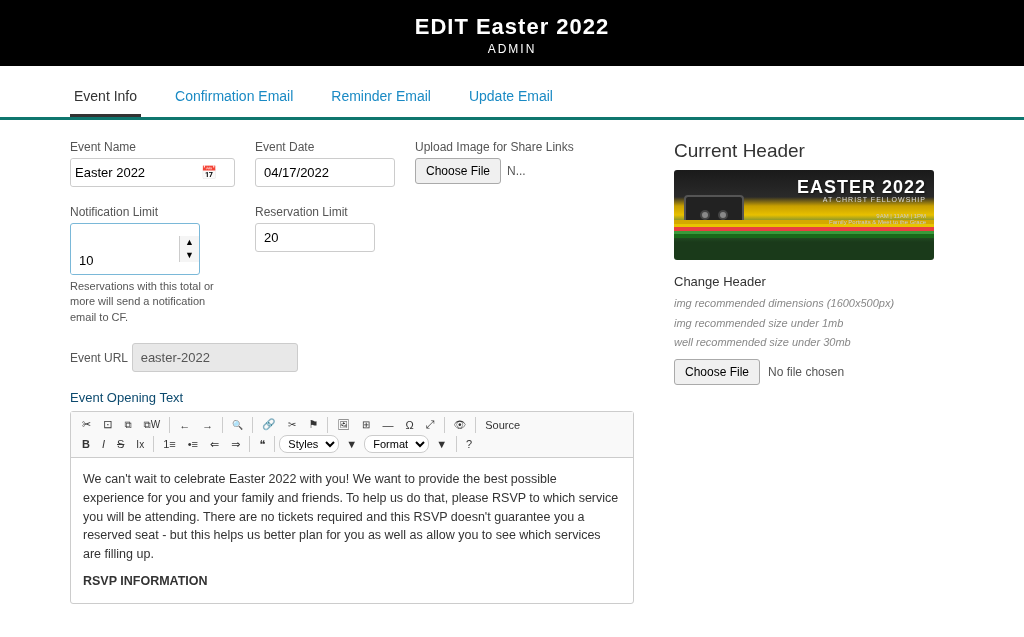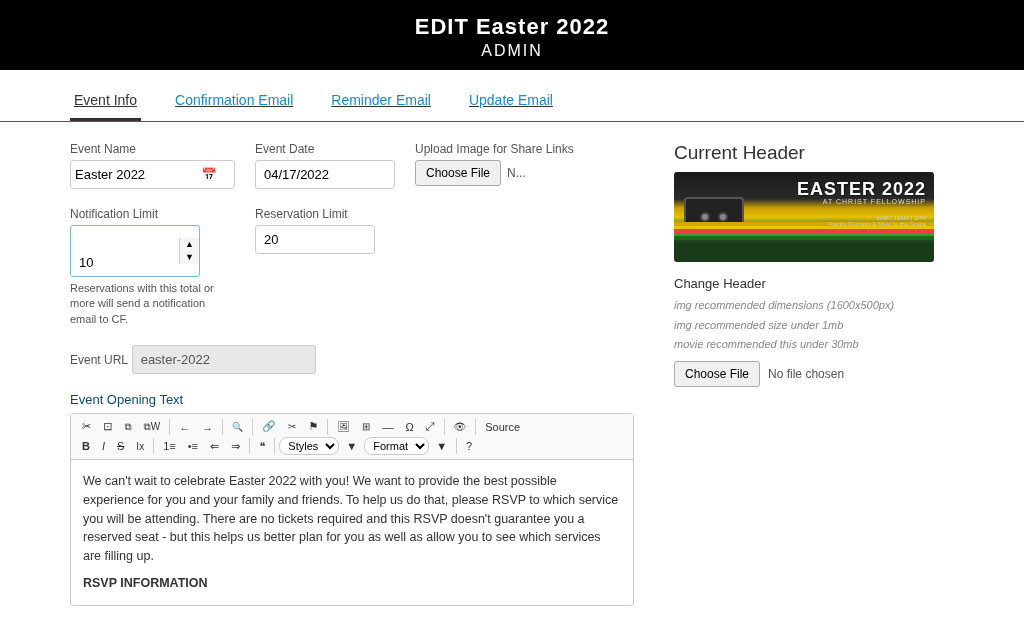--- a/index.html
+++ b/index.html
@@ -6,30 +6,29 @@
     body { font-family: Arial, sans-serif; font-size: 13px; background: #fff; color: #333; }
 
     
     .top-header {
       background: #000;
       color: #fff;
       text-align: center;
       padding: 14px 0 10px;
     }
     .top-header h1 { font-size: 22px; font-weight: bold; letter-spacing: 1px; }
-    .top-header .admin-label { font-size: 16px; letter-spacing: 2px; margin-top: 2px; }
+    .top-header .admin-label { font-size: 12px; letter-spacing: 2px; margin-top: 2px; }
 
     
     .tabs-bar {
-      border-bottom: 1px solid #0f766e;
+      border-bottom: 3px solid #0f766e;
       padding: 0 70px;
       display: flex;
       gap: 30px;
       margin-top: 10px;
-      text-decoration: underline;
     }
     .tab {
       padding: 12px 4px 10px;
       cursor: pointer;
       font-size: 14px;
       border-bottom: 3px solid transparent;
       color: #1a8ac4;
       text-decoration: none;
     }
     .tab.active {
@@ -136,21 +135,21 @@
 
     
     .event-url-section { margin-bottom: 18px; }
     .url-input {
       background: #e8e8e8;
       color: #555;
       border: 1px solid #ccc;
       border-radius: 3px;
       padding: 6px 8px;
       font-size: 13px;
-      width: 184px;
+      width: 166px;
     }
 
     
     .editor-section { margin-bottom: 10px; }
     .editor-label { font-size: 13px; color: #0c4a6e; margin-bottom: 6px; }
     .editor-container {
       border: 1px solid #ccc;
       border-radius: 3px;
     }
     .editor-toolbar {
@@ -441,19 +440,19 @@
       <div class="easter-text-area">
         <div class="easter-2022-text">EASTER 2022</div>
         <div class="at-cf-text">AT CHRIST FELLOWSHIP</div>
         <div style="font-size:6px;color:#ccc;margin-top:10px;">9AM | 11AM | 1PM<br>Family Portraits &amp; Meet to the Grace</div>
       </div>
     </div>
 
     <div class="change-header-label">Change Header</div>
     <div class="change-header-hint">img recommended dimensions (1600x500px)</div>
     <div class="change-header-hint">img recommended size under 1mb</div>
-    <div class="change-header-hint">movie recommended this under 30mb</div>
+    <div class="change-header-hint">well recommended size under 30mb</div>
     <div class="change-header-file">
       <button class="choose-file-btn">Choose File</button>
       <span class="file-name-text">No file chosen</span>
     </div>
   </div>
 </div>
 
 </body></html>

